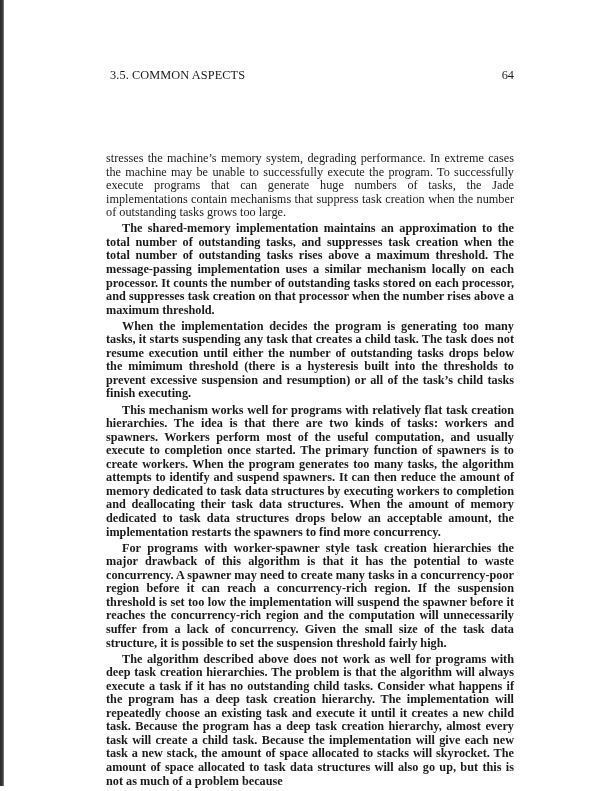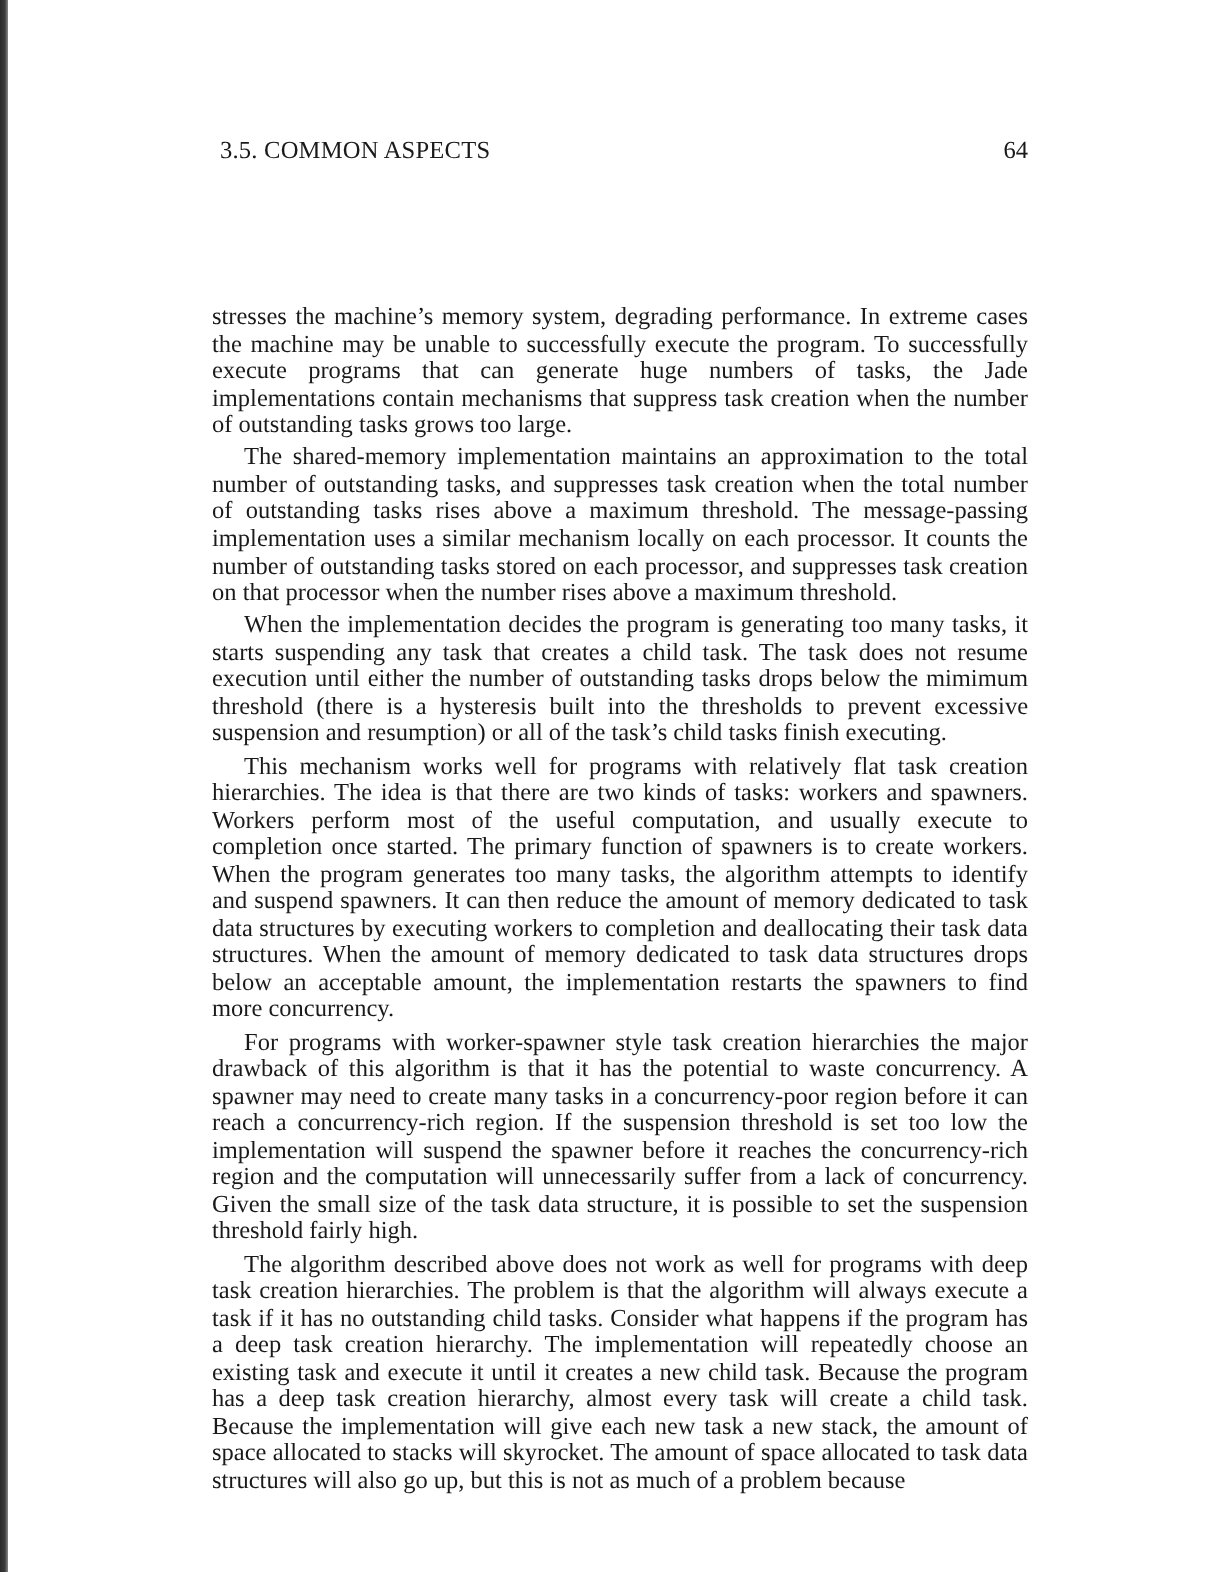--- a/index.html
+++ b/index.html
@@ -15,21 +15,21 @@
     position: absolute; top: 67px; left: 106px; width: 408px; height: 16px;
     font-size: 12.3px; line-height: 16px;
   }
   .running-head .section { position: absolute; left: 4px; top: 0; letter-spacing: 0.1px; }
   .running-head .page-num { position: absolute; right: 0; top: 0; }
   .body-text {
     position: absolute; top: 120px; left: 106px; width: 408px;
     font-size: 12.25px; line-height: 13.55px; text-align: justify; margin-top: 32px;
   }
   .body-text p { margin: 0 0 2.6px 0; text-indent: 0; hyphens: none; }
-  .body-text p.indent { text-indent: 16px; }
+  .body-text p.indent { text-indent: 16px; font-weight: bold; }
 </style>
 </head>
 <body>
 
 <div class="scan-edge"></div>
 
 <div class="running-head">
   <span class="section">3.5.  COMMON ASPECTS</span>
   <span class="page-num">64</span>
 </div>

